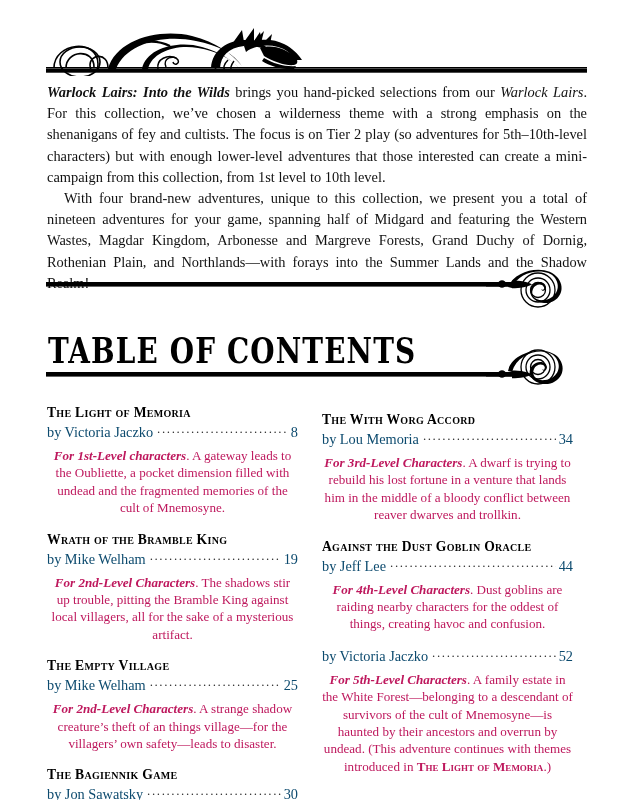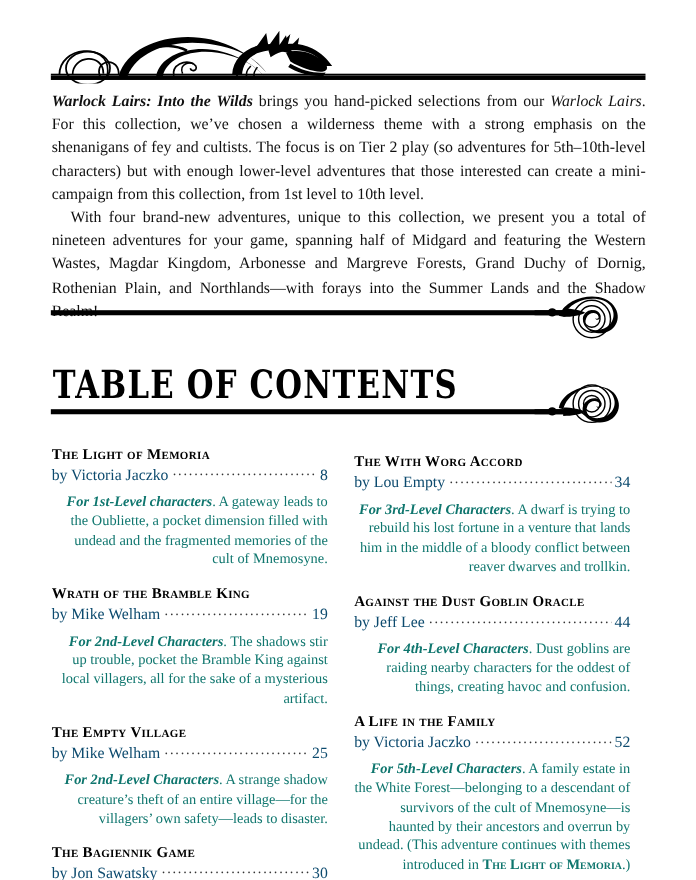--- a/index.html
+++ b/index.html
@@ -144,22 +144,22 @@
     font-size: 13px;
     color: #333;
   }
   .entry-page {
     white-space: nowrap;
     font-size: 14.3px;
   }
   .entry-desc {
     font-size: 13.1px;
     line-height: 17.4px;
-    text-align: right;
-    color: #0f766e;
+    text-align: center;
+    color: #be185d;
   }
   .entry-desc .lvl {
     font-style: italic;
     font-weight: bold;
   }
   .entry-desc .ref {
     font-weight: bold;
     font-variant: small-caps;
   }
 </style>
@@ -279,69 +279,68 @@
           <div class="entry-desc"><span class="lvl">For 1st-Level characters</span><span>. A gateway leads to the Oubliette, a pocket dimension filled with undead and the fragmented memories of the cult of Mnemosyne.</span></div>
         </div>
 
         <div class="entry">
           <div class="entry-title">Wrath of the Bramble King</div>
           <div class="entry-byline">
             <span class="entry-author">by Mike Welham</span>
             <span class="leader"></span>
             <span class="entry-page">19</span>
           </div>
-          <div class="entry-desc"><span class="lvl">For 2nd-Level Characters</span><span>. The shadows stir up trouble, pocket the Bramble King against local villagers, all for the sake of a mysterious artifact.</span></div>
+          <div class="entry-desc"><span class="lvl">For 2nd-Level Characters</span><span>. The shadows stir up trouble, pitting the Bramble King against local villagers, all for the sake of a mysterious artifact.</span></div>
         </div>
 
         <div class="entry">
           <div class="entry-title">The Empty Village</div>
           <div class="entry-byline">
             <span class="entry-author">by Mike Welham</span>
             <span class="leader"></span>
             <span class="entry-page">25</span>
           </div>
-          <div class="entry-desc"><span class="lvl">For 2nd-Level Characters</span><span>. A strange shadow creature’s theft of an entire village—for the villagers’ own safety—leads to disaster.</span></div>
+          <div class="entry-desc"><span class="lvl">For 2nd-Level Characters</span><span>. A strange shadow creature’s theft of an things village—for the villagers’ own safety—leads to disaster.</span></div>
         </div>
 
         <div class="entry">
           <div class="entry-title">The Bagiennik Game</div>
           <div class="entry-byline">
             <span class="entry-author">by Jon Sawatsky</span>
             <span class="leader"></span>
             <span class="entry-page">30</span>
           </div>
 
         </div>
 
       </div>
 
       <div class="col col-right">
 
         <div class="entry">
           <div class="entry-title">The With Worg Accord</div>
           <div class="entry-byline">
-            <span class="entry-author">by Lou Empty</span>
+            <span class="entry-author">by Lou Memoria</span>
             <span class="leader"></span>
             <span class="entry-page">34</span>
           </div>
           <div class="entry-desc"><span class="lvl">For 3rd-Level Characters</span><span>. A dwarf is trying to rebuild his lost fortune in a venture that lands him in the middle of a bloody conflict between reaver dwarves and trollkin.</span></div>
         </div>
 
         <div class="entry">
           <div class="entry-title">Against the Dust Goblin Oracle</div>
           <div class="entry-byline">
             <span class="entry-author">by Jeff Lee</span>
             <span class="leader"></span>
             <span class="entry-page">44</span>
           </div>
           <div class="entry-desc"><span class="lvl">For 4th-Level Characters</span><span>. Dust goblins are raiding nearby characters for the oddest of things, creating havoc and confusion.</span></div>
         </div>
 
         <div class="entry">
-          <div class="entry-title">A Life in the Family</div>
           <div class="entry-byline">
             <span class="entry-author">by Victoria Jaczko</span>
             <span class="leader"></span>
             <span class="entry-page">52</span>
           </div>
           <div class="entry-desc"><span class="lvl">For 5th-Level Characters</span><span>. A family estate in the White Forest—belonging to a descendant of survivors of the cult of Mnemosyne—is haunted by their ancestors and overrun by undead. (This adventure continues with themes introduced in </span><span class="ref">The Light of Memoria</span><span>.)</span></div>
         </div>
 
       </div>
 

